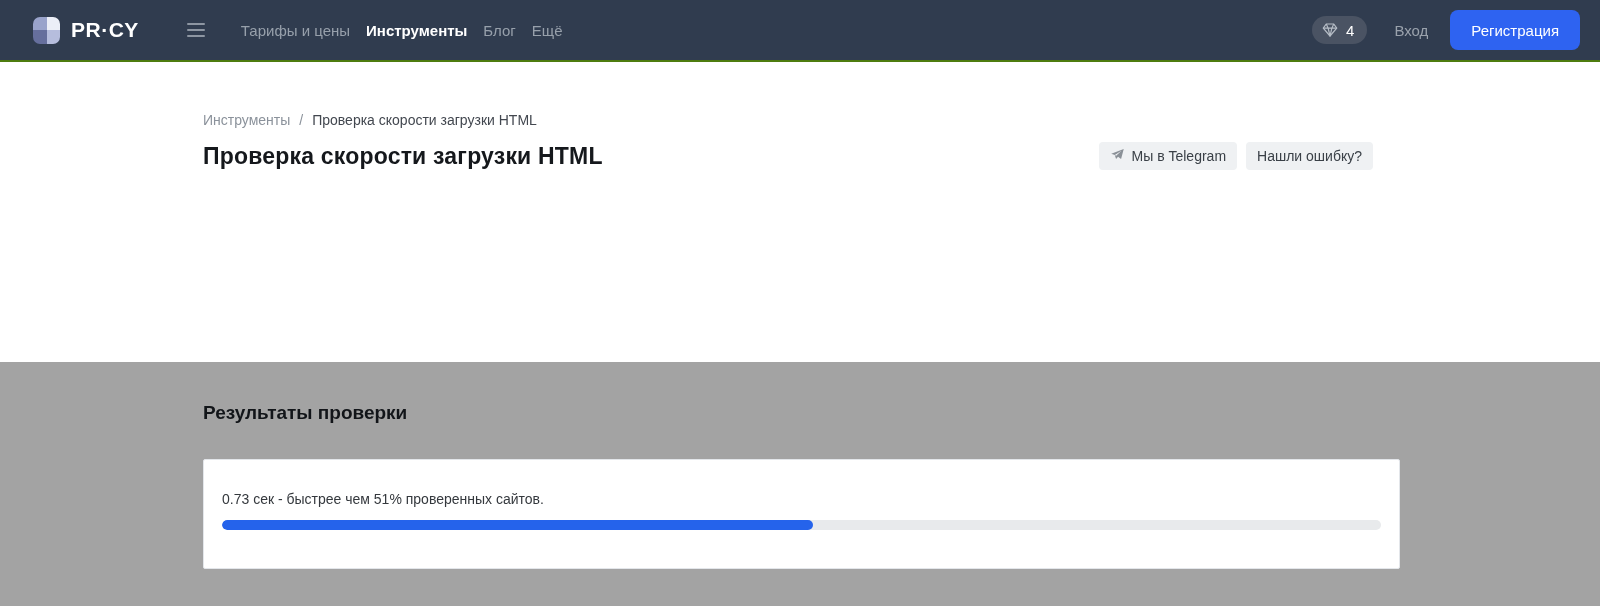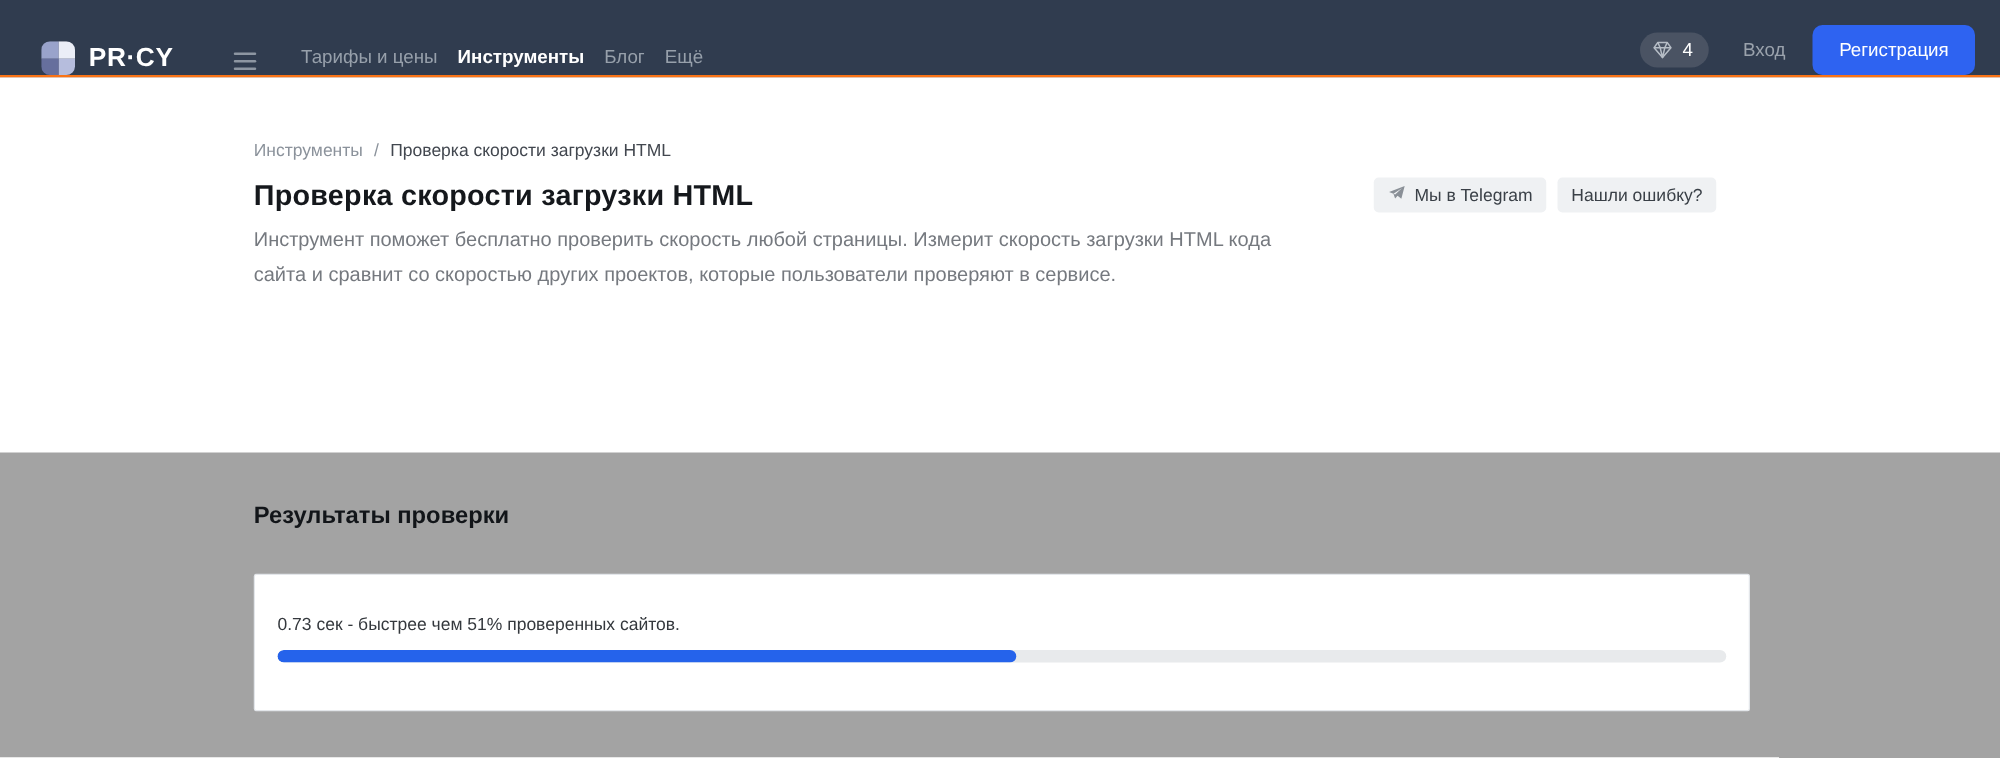--- a/index.html
+++ b/index.html
@@ -1,21 +1,21 @@
 <!DOCTYPE html>
 <html lang="ru"><head>
 <meta charset="utf-8">
 <style>
   * { margin:0; padding:0; box-sizing:border-box; }
   html,body { width:1600px; height:606px; overflow:hidden; background:#fff;
               font-family:"Liberation Sans", sans-serif; }
 
   
-  .navbar { height:62px; background:#303c4f; border-bottom:2px solid #f97316;
-            display:flex; align-items:flex-end; padding:0 20px 0 33px; }
+  .navbar { height:62px; background:#303c4f; border-bottom:2px solid #4d7c0f;
+            display:flex; align-items:center; padding:0 20px 0 33px; }
   .logo { display:flex; align-items:center; gap:11px; cursor:pointer; }
   .logo-mark { width:27px; height:27px; border-radius:7px; overflow:hidden;
                display:grid; grid-template-columns:1fr 1fr; grid-template-rows:1fr 1fr; }
   .logo-mark i:nth-child(1){ background:#99a3cb; }
   .logo-mark i:nth-child(2){ background:#ebeef7; }
   .logo-mark i:nth-child(3){ background:#666f9d; }
   .logo-mark i:nth-child(4){ background:#b6bddd; }
   .logo-text { color:#fff; font-size:21px; font-weight:700; letter-spacing:.5px; }
   .burger { margin-left:44px; display:flex; flex-direction:column; gap:4px; cursor:pointer; padding:4px; }
   .burger i { display:block; width:18px; height:2px; background:#8d96a2; border-radius:1px; }
@@ -115,21 +115,20 @@
               <path d="M22 3 L2 10.6 l5.6 2.1 2.1 6.3 3.2-3.6 4.8 3.9 Z M7.6 12.7 l10.8-6.9 -8.6 8.1 Z"></path>
             </svg>
           </span>
           <span>Мы в Telegram</span>
         </span>
         <span class="chip">
           <span>Нашли ошибку?</span>
         </span>
       </div>
     </div>
-    <p class="desc">Инструмент поможет бесплатно проверить скорость любой страницы. Измерит скорость загрузки HTML кода сайта и сравнит со скоростью других проектов, которые пользователи проверяют в сервисе.</p>
   </div>
 </section>
 
 <section class="results-section">
   <div class="container">
     <div class="results-heading">Результаты проверки</div>
     <div class="result-card">
       <div class="result-text">0.73 сек - быстрее чем 51% проверенных сайтов.</div>
       <div class="progress-track">
         <div class="progress-fill" style="width: 51%;"></div>

